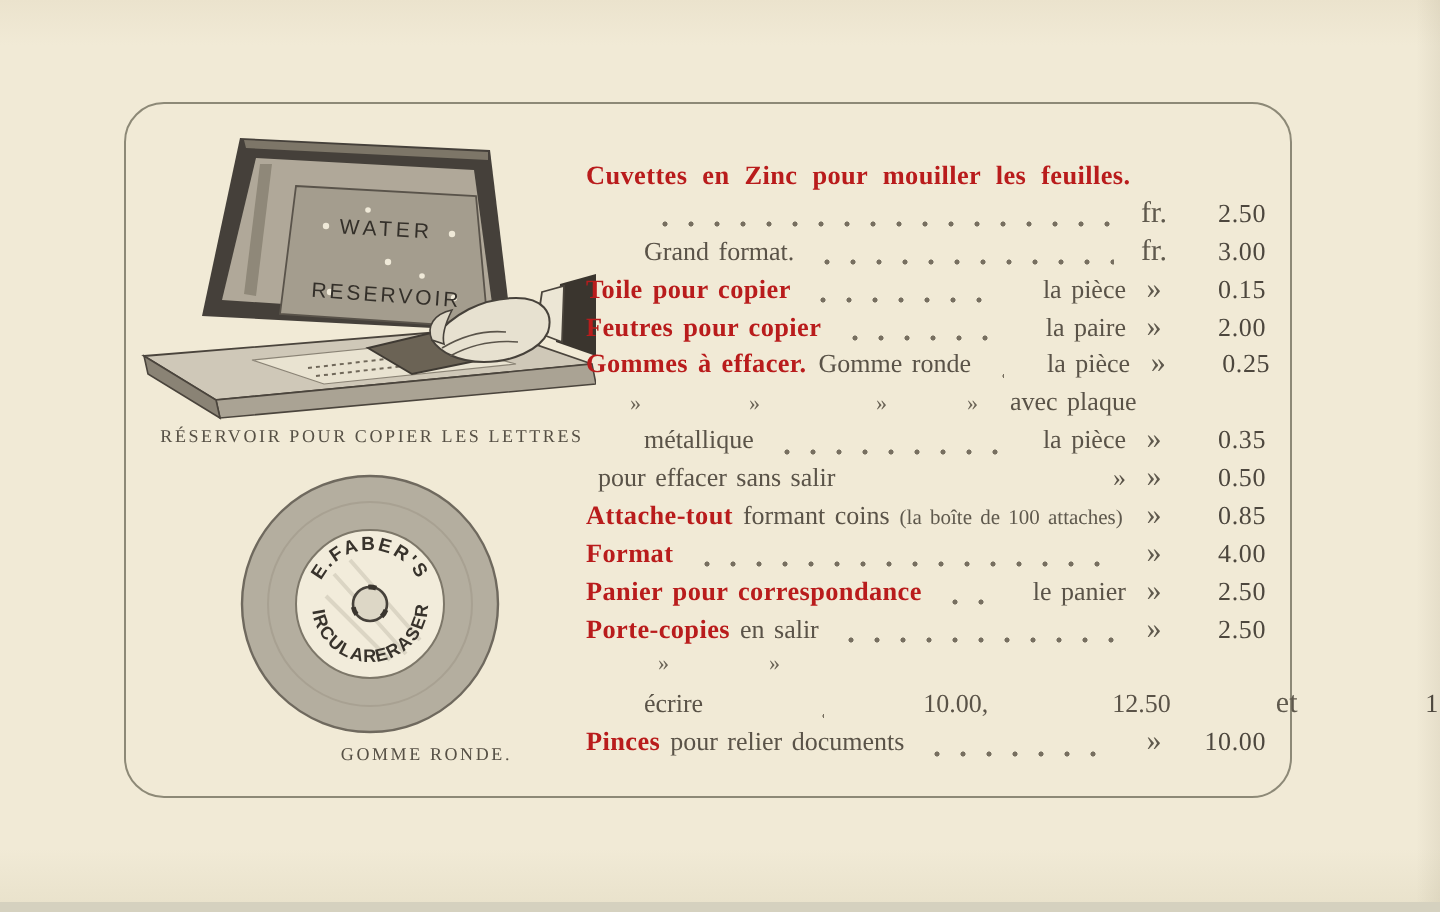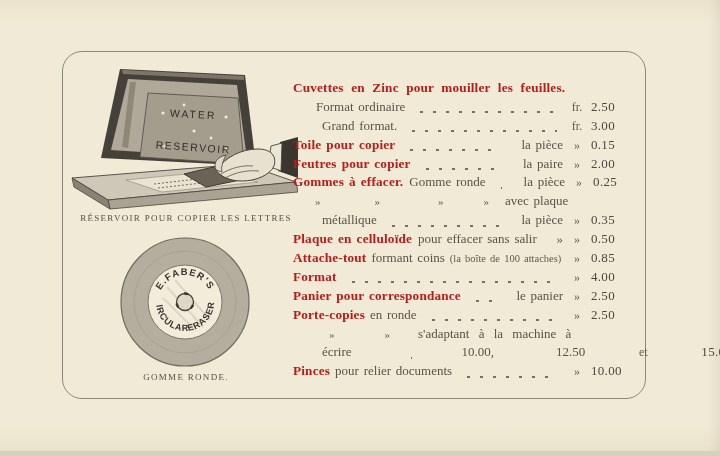--- a/index.html
+++ b/index.html
@@ -17,41 +17,41 @@
   .bottom-edge{position:absolute;left:0;right:0;bottom:0;height:5px;background:#d5d1bf;}
   .card{
     position:absolute;left:62px;top:51px;width:582px;height:346px;
     border:1.4px solid #8d8977;border-radius:20px;
   }
   .caption{
     position:absolute;font-size:9px;letter-spacing:1.3px;color:#565045;
     text-align:center;white-space:nowrap;
   }
   #cap-res{left:78px;top:213px;width:216px;}
-  #cap-gom{left:116px;top:372px;width:140px;}
+  #cap-gom{left:116px;top:372px;width:140px;text-align:right;}
   .illus{position:absolute;}
   #res-illus{left:66px;top:58px;}
   #eraser-illus{left:115px;top:232px;}
 
   
   .pricelist{position:absolute;left:293px;top:80px;width:340px;color:#5a5348;}
   .prow{display:flex;align-items:baseline;height:18.9px;font-size:13px;white-space:nowrap;word-spacing:1.5px;}
   .p-bold{font-weight:bold;color:#b91c1c;letter-spacing:.2px;font-size:13.2px;}
   .p-reg{color:#5a5348;}
   .p-small{font-size:10.5px;color:#5f594d;}
   .p-dit{font-size:11px;color:#6a6356;}
   .p-lead{
     flex:1;align-self:stretch;margin:0 6px;min-width:10px;
     background-image:radial-gradient(circle,#776f60 1.15px,transparent 1.4px);
     background-size:13px 4px;background-repeat:repeat-x;background-position:4px 11.5px;
   }
   .p-sp{flex:1;}
   .p-unit{text-align:left;margin-left:16px;color:#5a5348;}
-  .p-cur{width:28px;text-align:center;font-size:12px;color:#5f594d;flex:0 0 auto;}
-  .p-price{width:42px;text-align:left;letter-spacing:.3px;color:#4d473e;flex:0 0 auto;}
+  .p-cur{width:28px;text-align:center;font-size:15px;color:#5f594d;flex:0 0 auto;}
+  .p-price{width:42px;text-align:right;letter-spacing:.3px;color:#4d473e;flex:0 0 auto;}
 </style>
 </head>
 <body>
 
 <div class="page"></div>
 <div class="right-shade"></div>
 <div class="bottom-edge"></div>
 
 <div class="card"></div>
 
@@ -124,21 +124,20 @@
   <circle cx="70" cy="70" r="8.5" fill="#ddd7c6" stroke="#46413a" stroke-width="1.3"></circle>
   <circle cx="70" cy="70" r="8.5" fill="none" stroke="#3a352e" stroke-width="2.4" stroke-dasharray="4 14" transform="rotate(20 70 70)"></circle>
 </svg>
 <div id="cap-gom" class="caption">GOMME RONDE.</div>
 
 <div class="pricelist">
     <div class="prow" style="word-spacing: 4px;">
       <span class="p-bold">Cuvettes en Zinc pour mouiller les feuilles.</span>
     </div>
     <div class="prow" style="padding-left: 23px;">
-      <span class="p-reg">Format ordinaire</span>
       <span class="p-lead"></span>
       <span class="p-cur">fr.</span>
       <span class="p-price">2.50</span>
     </div>
     <div class="prow" style="padding-left: 29px;">
       <span class="p-reg">Grand format.</span>
       <span class="p-lead"></span>
       <span class="p-cur">fr.</span>
       <span class="p-price">3.00</span>
     </div>
@@ -172,21 +171,20 @@
       <span class="p-reg" style="margin-left: 16px;">avec plaque</span>
     </div>
     <div class="prow" style="padding-left: 29px;">
       <span class="p-reg">métallique</span>
       <span class="p-lead"></span>
       <span class="p-unit">la pièce</span>
       <span class="p-cur">»</span>
       <span class="p-price">0.35</span>
     </div>
     <div class="prow">
-      <span class="p-bold">Plaque en celluloïde</span>
       <span class="p-reg" style="margin-left: 6px;">pour effacer sans salir</span>
       <span class="p-sp"></span>
       <span class="p-unit">»</span>
       <span class="p-cur">»</span>
       <span class="p-price">0.50</span>
     </div>
     <div class="prow">
       <span class="p-bold">Attache-tout</span>
       <span class="p-reg" style="margin-left: 5px;">formant coins</span>
       <span class="p-small" style="margin-left: 5px;">(la boîte de 100 attaches)</span>
@@ -202,29 +200,28 @@
     </div>
     <div class="prow">
       <span class="p-bold">Panier pour correspondance</span>
       <span class="p-lead"></span>
       <span class="p-unit">le panier</span>
       <span class="p-cur">»</span>
       <span class="p-price">2.50</span>
     </div>
     <div class="prow">
       <span class="p-bold">Porte-copies</span>
-      <span class="p-reg" style="margin-left: 5px;">en ronde</span>
+      <span class="p-reg" style="margin-left: 5px;">en salir</span>
       <span class="p-lead"></span>
       <span class="p-cur">»</span>
       <span class="p-price">2.50</span>
     </div>
     <div class="prow" style="padding-left: 36px;">
       <span class="p-dit">»</span>
       <span class="p-dit" style="margin-left: 50px;">»</span>
-      <span class="p-reg" style="margin-left: 28px; word-spacing: 6px;">s'adaptant à la machine à</span>
     </div>
     <div class="prow" style="padding-left: 29px; gap: 44px;">
       <span class="p-reg">écrire</span>
       <span class="p-lead"></span>
       <span class="p-reg">10.00,</span>
       <span class="p-reg" style="margin-left: 18px;">12.50</span>
       <span class="p-cur">et</span>
       <span class="p-price">15.00</span>
     </div>
     <div class="prow">

